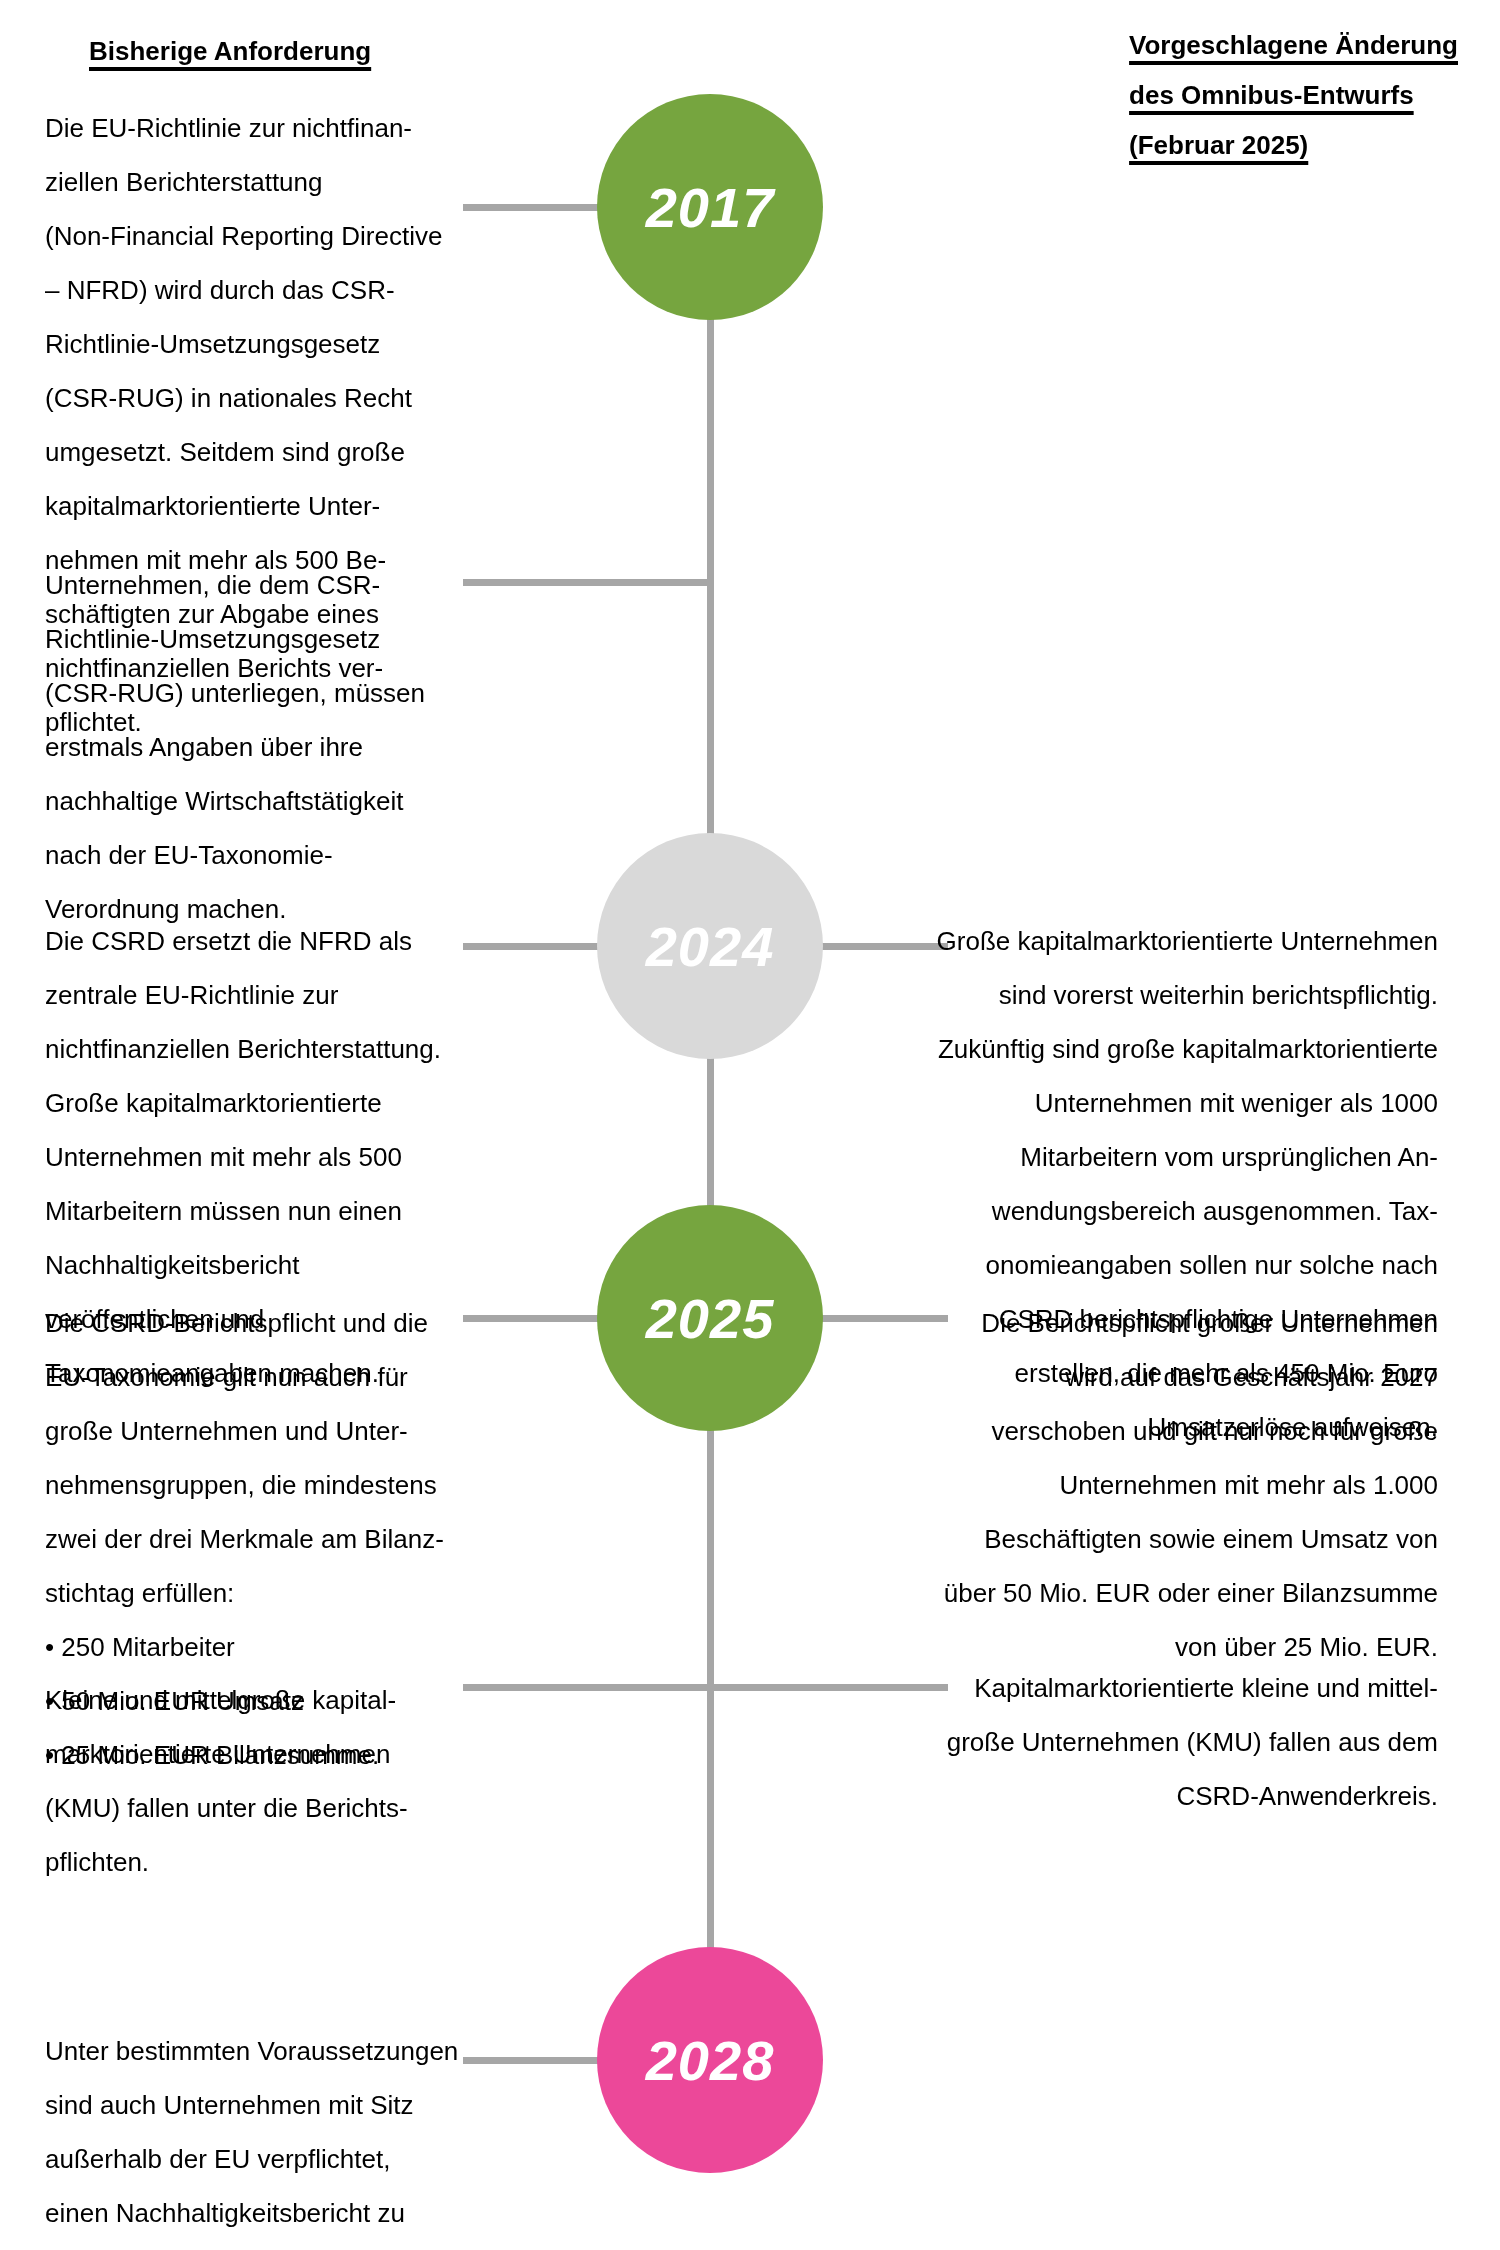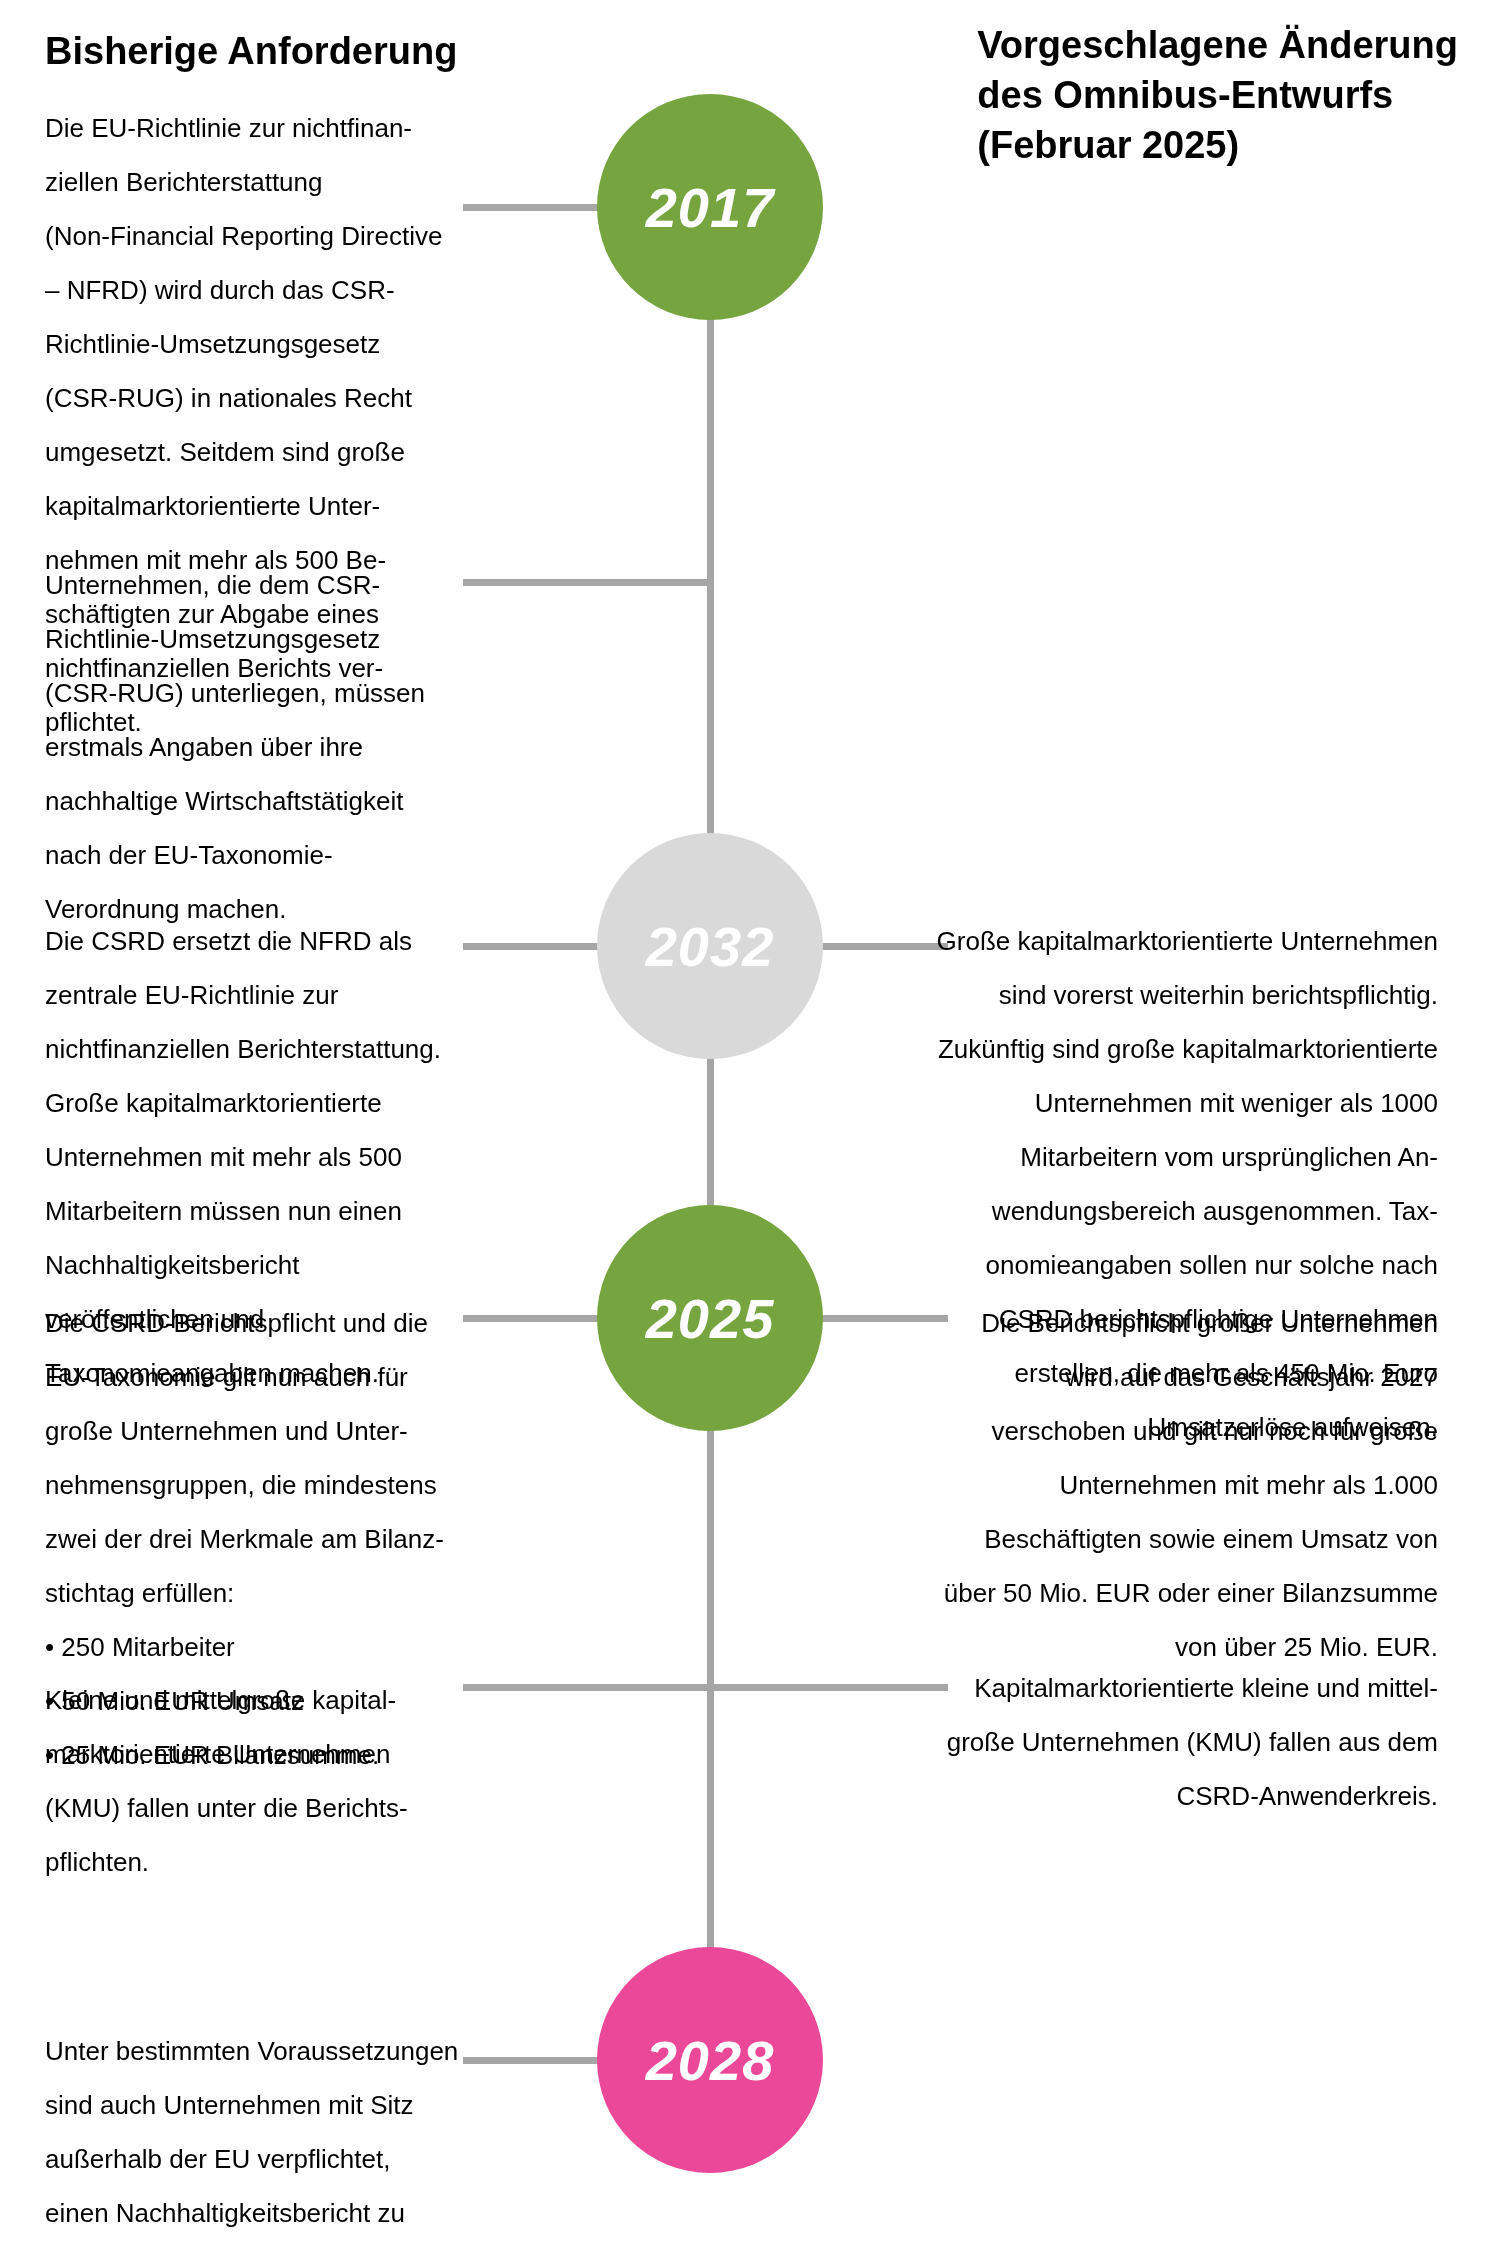--- a/index.html
+++ b/index.html
@@ -1,22 +1,22 @@
 <!DOCTYPE html>
 <html style="--connector-color: #A6A6A6; --year-text-color: #FFFFFF; --body-text-color: #000000;"><head>
 <meta charset="utf-8">
 <style>
   html,body{margin:0;padding:0;background:#fff;}
   .canvas{
     position:relative;width:1500px;height:2250px;background:#fff;overflow:hidden;
     font-family:"Liberation Sans",sans-serif;color:var(--body-text-color,#000);
   }
   
-  .heading{position:absolute;font-weight:bold;font-size:38px;line-height:50px;
-    text-decoration-thickness:4px;text-underline-offset:7px;}
+  .heading{position:absolute;font-weight:bold;font-size:26px;line-height:50px;
+    text-decoration:underline;text-decoration-thickness:4px;text-underline-offset:7px;margin-left:44px;}
   .left-heading{left:45px;top:26px;white-space:pre;}
   .right-heading{right:42px;top:20px;text-align:left;white-space:pre;}
   
   .para{position:absolute;font-size:26px;line-height:54px;white-space:pre;}
   .para.pleft{left:45px;width:540px;text-align:left;}
   .para.pright{right:62px;width:640px;text-align:right;}
   .lp0{top:101px}.lp1{top:558px}.lp2{top:914px}.lp3{top:1296px}.lp4{top:1673px}.lp5{top:2024px}
   .rp0{top:914px}.rp1{top:1296px}.rp2{top:1661px}
   
   .spine{position:absolute;left:707px;top:207px;width:7px;height:1853px;background:var(--connector-color,#A6A6A6);}
@@ -48,21 +48,21 @@
   <div class="conn cleft cl4"></div>
   <div class="conn cleft cl5"></div>
   <div class="conn cright cr0"></div>
   <div class="conn cright cr1"></div>
   <div class="conn cright cr2"></div>
 
   <div class="circle cc0" style="background: rgb(118, 165, 63);">
     <span class="year">2017</span>
   </div>
   <div class="circle cc2" style="background: rgb(217, 217, 217);">
-    <span class="year">2032</span>
+    <span class="year">2024</span>
   </div>
   <div class="circle cc3" style="background: rgb(118, 165, 63);">
     <span class="year">2025</span>
   </div>
   <div class="circle cc5" style="background: #ec4899;">
     <span class="year">2028</span>
   </div>
 
   <div class="para pleft lp0">Die EU-Richtlinie zur nichtfinan-
 ziellen Berichterstattung

